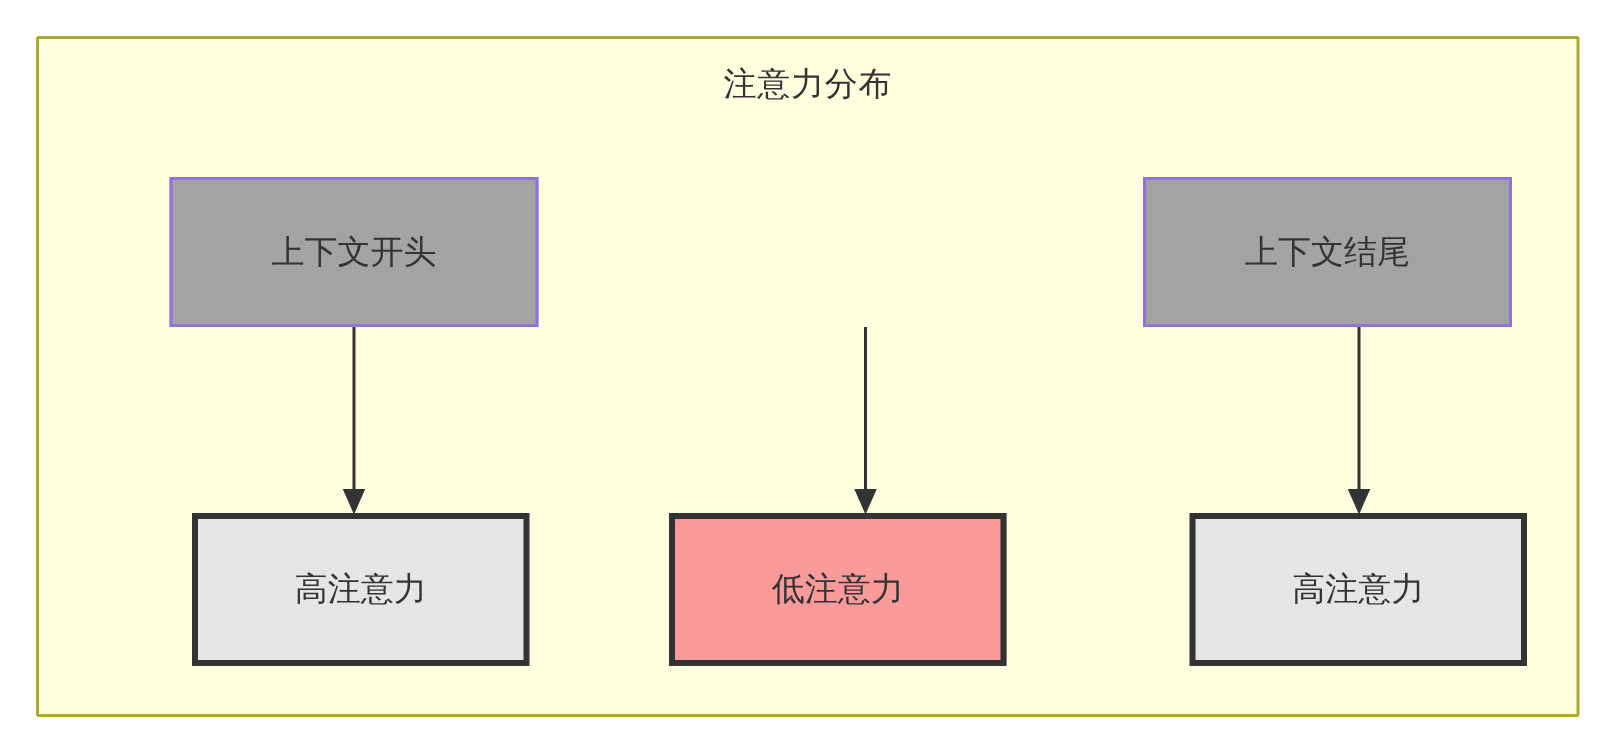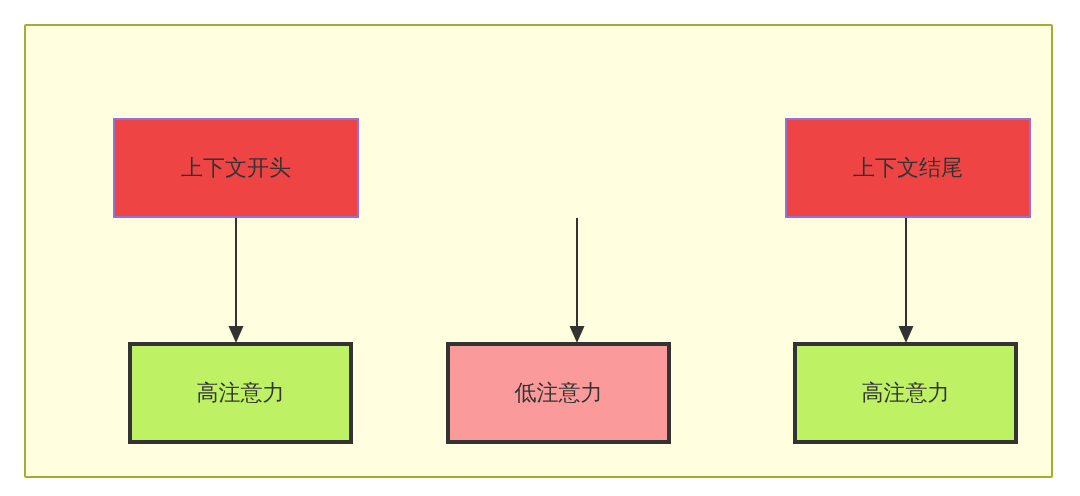--- a/index.html
+++ b/index.html
@@ -57,44 +57,44 @@
     text-align: center;
     color: #333333;
     font-size: 22px;
     line-height: 1.2;
     white-space: nowrap;
   }
 
   .node.top {
     width: 246px;
     height: 100px;
-    background: #ef4444;
+    background: #a3a3a3;
     border: 2px solid #9370db;
     top: 92px;
   }
 
   .node.bottom {
     width: 225px;
     height: 102px;
     border: 4px solid #333333;
     top: 316px;
   }
 
   .node.bottom.high {
-    background: #bef264;
+    background: #e5e5e5;
   }
 
   .node.bottom.low {
     background: #fa9a9a;
   }
 
   
   .col-1.top    { left: 87px; }
   .col-2.top    { left: 428px; }
-  .col-3.top    { left: 759px; }
+  .col-3.top    { left: 736px; }
 
   .col-1.bottom { left: 102px; }
   .col-2.bottom { left: 420px; }
   .col-3.bottom { left: 767px; }
 
   
   .edge {
     position: absolute;
     top: 192px;
     width: 22px;
@@ -112,20 +112,21 @@
     overflow: visible;
   }
 </style>
 </head>
 <body>
 
 <div id="diagram-root">
 
   <div class="subgraph">
 
+    <div class="subgraph-title">注意力分布</div>
 
     <div class="node top col-1">
       <span>上下文开头</span>
     </div>
 
 
     <div class="node top col-3">
       <span>上下文结尾</span>
     </div>
 

